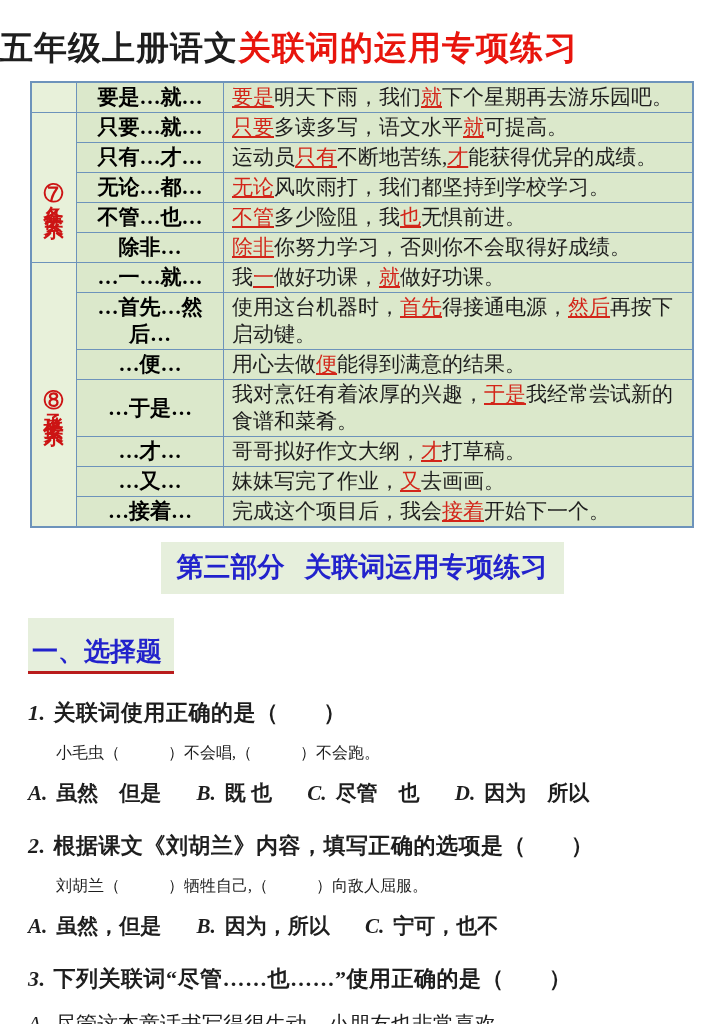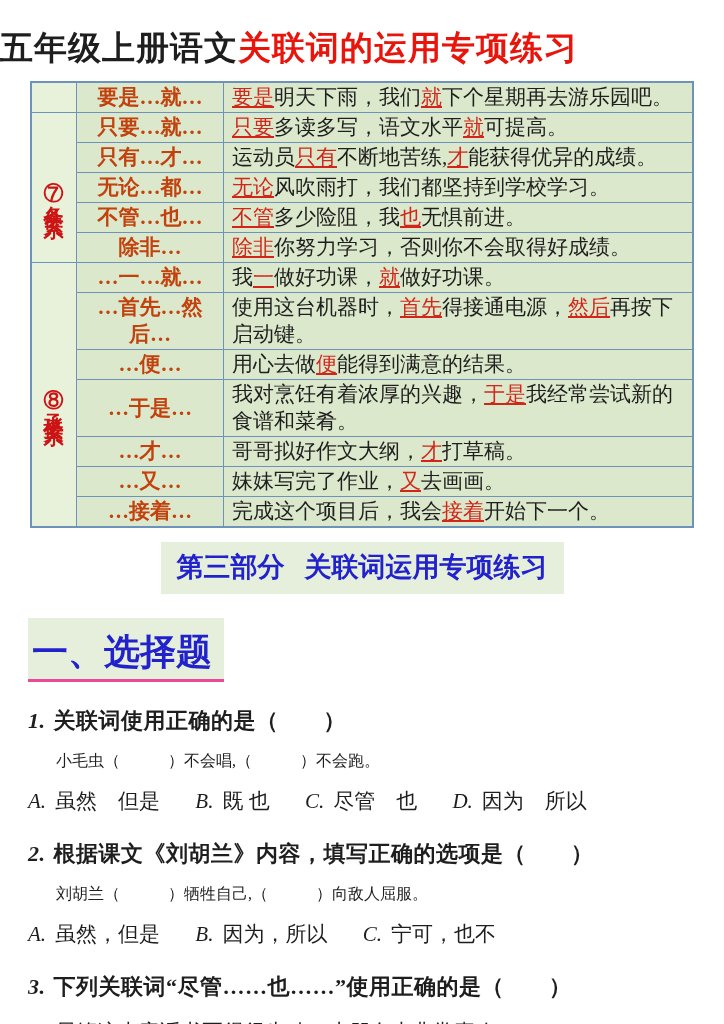--- a/index.html
+++ b/index.html
@@ -37,21 +37,21 @@
     font-weight: bold;
     font-size: 20px;
     letter-spacing: 4px;
     line-height: 1;
     display: inline-block;
   }
   .pattern-cell {
     width: 138px;
     text-align: center;
     vertical-align: middle;
-    color: #c2410c;
+    color: #000000;
     font-weight: bold;
     font-size: 21px;
     padding: 1px 4px;
     line-height: 27px;
   }
   .example-cell {
     font-size: 21px;
     padding: 1px 8px;
     line-height: 27px;
     vertical-align: middle;
@@ -67,43 +67,43 @@
     font-weight: bold;
     padding: 7px 16px 9px 16px;
   }
   .section-header .p1 { margin-right: 20px; }
 
   .subsection { margin: 24px 0 0 28px; }
   .subsection .box {
     display: inline-block;
     background: #e6efdc;
     color: #2222cc;
-    font-size: 36px;
-    font-weight: bold;
-    padding: 10px 12px 2px 4px;
-    border-bottom: 3px solid #ec4899;
+    font-size: 26px;
+    font-weight: bold;
+    padding: 16px 12px 2px 4px;
+    border-bottom: 3px solid #b91c1c;
   }
 
   .q-stem {
     margin: 24px 0 0 28px;
     font-size: 22px;
     font-weight: bold;
     letter-spacing: 0.5px;
   }
   .qnum { font-style: italic; margin-right: 8px; }
   .q-fill {
     margin: 15px 0 0 56px;
     font-size: 16px;
   }
   .q-options {
     margin: 15px 0 0 28px;
     font-size: 21px;
     white-space: nowrap;
   }
-  .opt { margin-right: 30px; }
+  .opt { margin-right: 30px; font-weight: bold; }
   .olabel { font-style: italic; margin-right: 9px; }
   .option-line {
     margin: 16px 0 0 28px;
     font-size: 21px;
   }
 </style>
 </head>
 <body>
 
 <div class="title">

